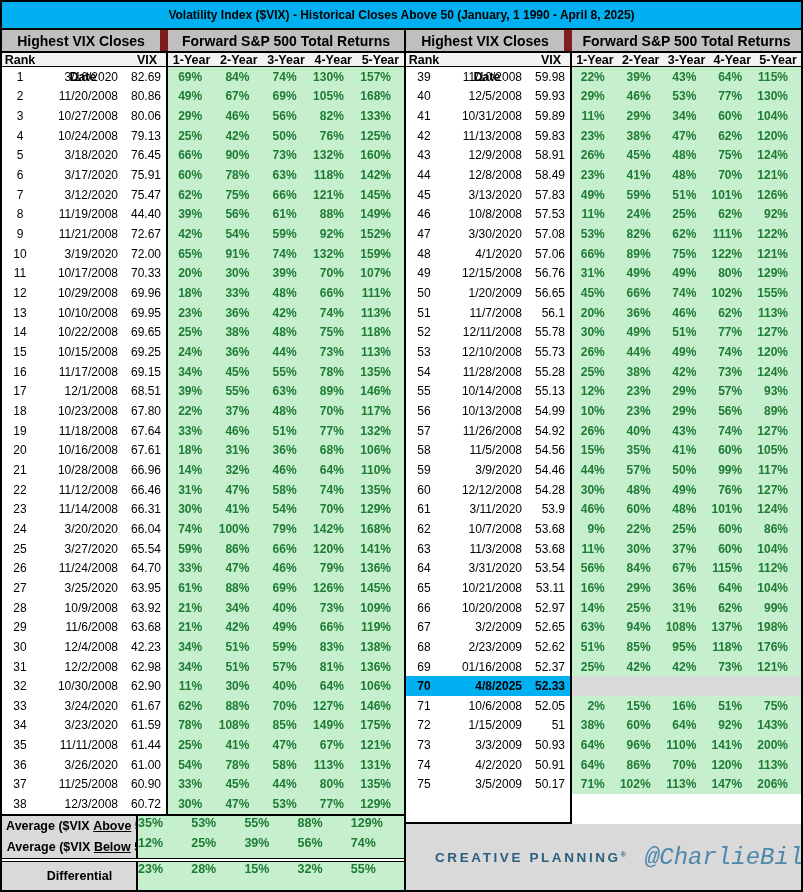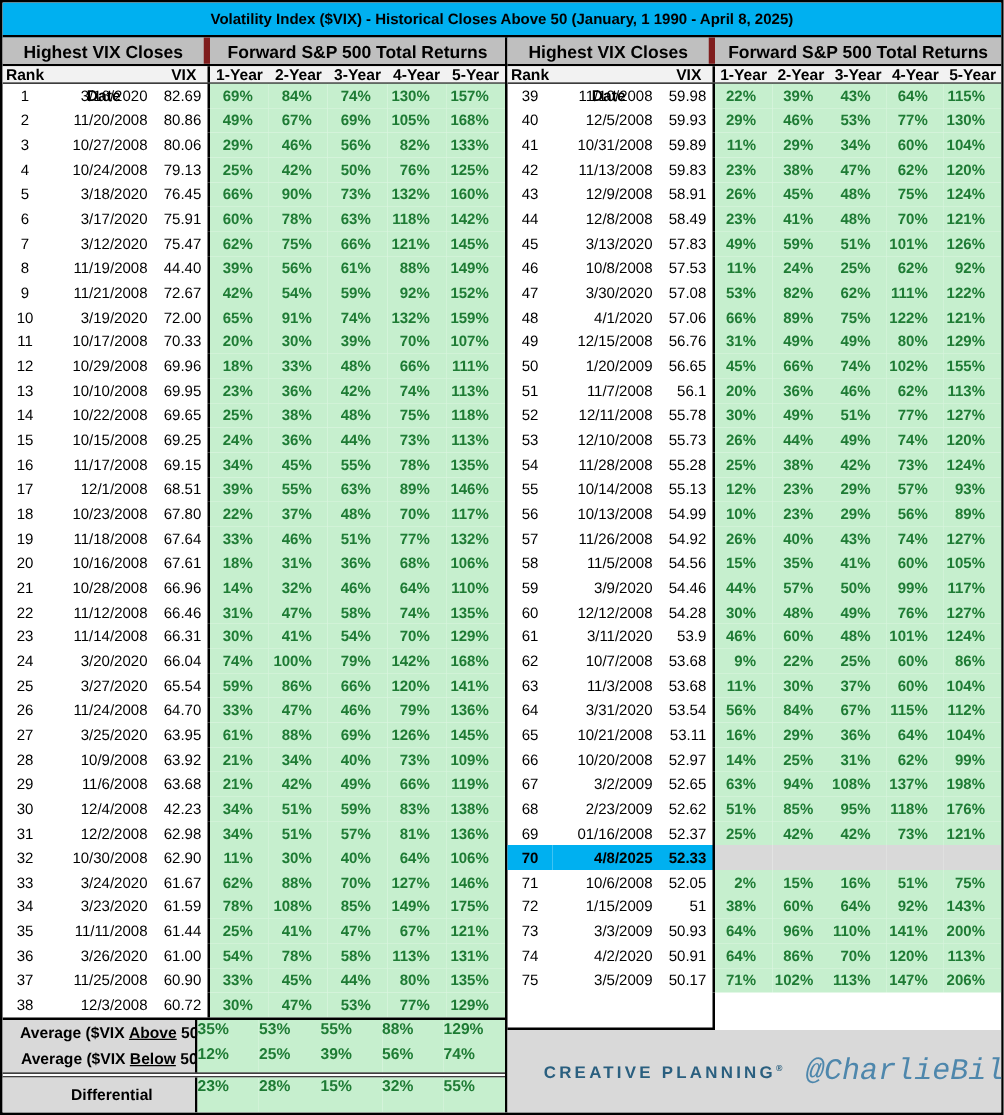--- a/index.html
+++ b/index.html
@@ -16,21 +16,21 @@
   }
   .halves{flex:1;display:flex;min-height:0;}
   .half{display:flex;flex-direction:column;min-width:0;}
   .half.left{width:404px;border-right:2px solid #000;}
   .half.right{flex:1;}
   .sec-row{height:23px;display:flex;border-bottom:2px solid #000;}
   .sec-cell{
     background:var(--section-header-bg,#BFBFBF);font-weight:bold;font-size:14px;
     display:flex;align-items:center;justify-content:center;white-space:nowrap;
   }
-  .sec-cell.closes{width:166px;border-right:5px solid #7f1d1d;}
+  .sec-cell.closes{width:166px;border-right:8px solid #7f1d1d;}
   .sec-cell.returns{flex:1;}
   .colhead-row{
     height:14px;display:flex;border-bottom:1px solid #000;
     background:var(--column-header-bg,#F2F2F2);font-weight:bold;font-size:12.5px;
   }
   .h-rank,.h-date,.h-vix,.h-ret{display:flex;align-items:center;justify-content:center;}
   .h-rank{width:36px;}
   .h-date{width:90px;margin-top:24px;}
   .h-vix{width:40px;border-right:2px solid #000;}
   .h-ret{flex:1;}
@@ -46,21 +46,21 @@
     flex:1;justify-content:flex-end;padding-right:13px;
     background:var(--positive-bg,#C6EFCE);color:var(--positive-text,#1E7B34);font-weight:bold;
   }
   .row.hl .c-rank,.row.hl .c-date,.row.hl .c-vix{background:var(--highlight-bg,#00B0F0);font-weight:bold;}
   .c-ret.blank{background:var(--pending-bg,#D9D9D9);}
   .summary{flex:1;display:flex;flex-direction:column;}
   .sum-row{height:22px;display:flex;font-size:12.5px;}
   .sum-row.first{border-top:2px solid #000;}
   .sum-row.diff{flex:1;border-top:4px double #000;height:auto;}
   .sum-label{
-    width:156px;border-right:2px solid #000;background:var(--summary-label-bg,#D9D9D9);
+    width:136px;border-right:2px solid #000;background:var(--summary-label-bg,#D9D9D9);
     font-weight:bold;display:flex;align-items:center;justify-content:center;white-space:pre;padding-left:21px;
   }
   .sum-label .u{text-decoration:underline;text-align:center;}
   .sum-vals{flex:1;display:flex;}
   .sum-vals .c-ret{font-size:12.5px;}
   .filler{height:30px;display:flex;}
   .filler-left{width:166px;border-right:2px solid #000;border-bottom:2px solid #000;}
   .filler-right{flex:1;}
   .logo-panel{
     flex:1;background:var(--footer-bg,#D9D9D9);

